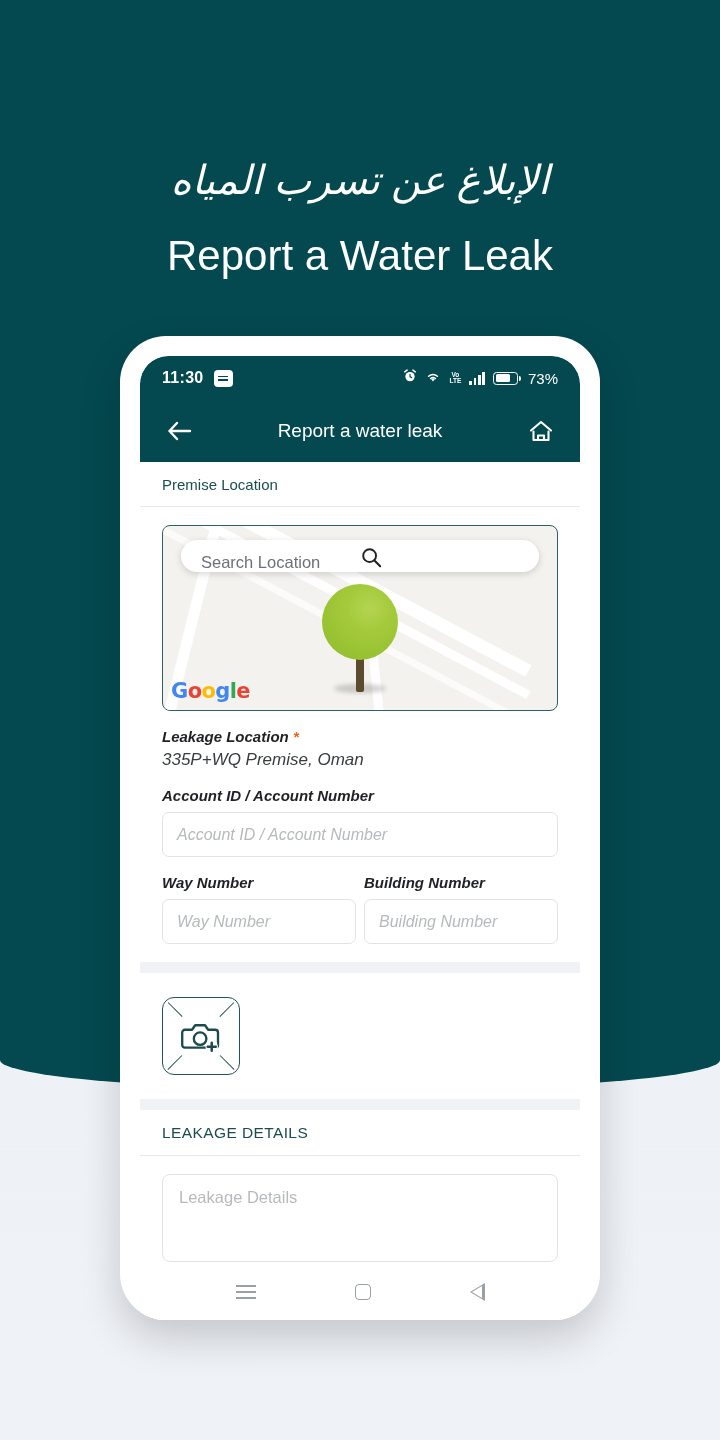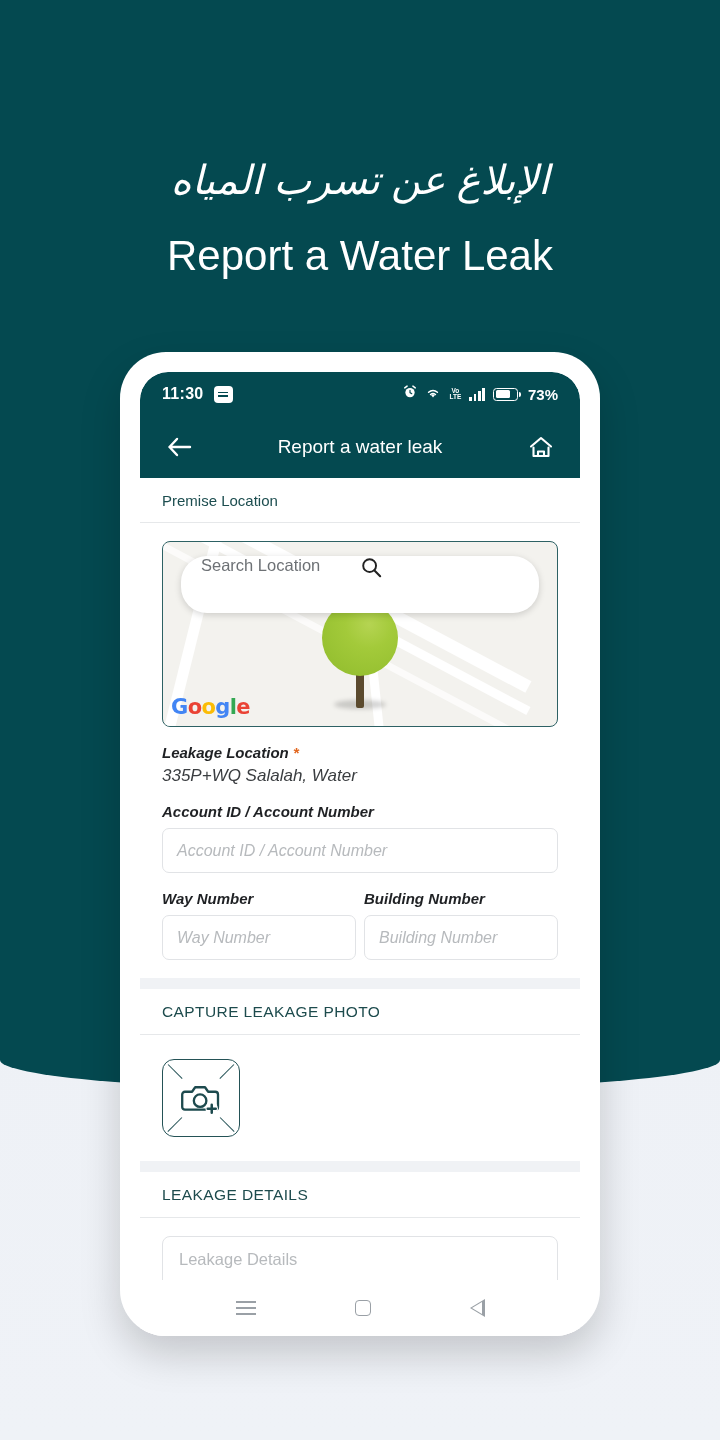--- a/index.html
+++ b/index.html
@@ -35,21 +35,21 @@
     direction: rtl; letter-spacing: 0px; font-style: italic;
   }
   #hero .en {
     font-size: 42px; line-height: 64px; font-weight: 400;
     margin-top: 14px;
   }
 
   
   #phone {
     position: absolute; z-index: 10;
-    left: 120px; top: 352px; width: 480px; height: 984px;
+    left: 120px; top: 336px; width: 480px; height: 984px;
     background: #ffffff;
     border-radius: 46px;
     box-shadow: 0 18px 40px rgba(0,0,0,0.18);
     overflow: hidden;
     padding: 20px 20px 0 20px;
   }
   #screen {
     position: relative; width: 440px; height: 964px;
     background: #ffffff;
     border-radius: 28px 28px 0 0;
@@ -65,21 +65,21 @@
   }
   .sb-left { display: flex; align-items: center; gap: 10px; }
   .sb-time { font-size: 16px; font-weight: 700; letter-spacing: .3px; }
   .sb-note {
     width: 19px; height: 17px; background: #ffffff; border-radius: 4px;
     display: flex; flex-direction: column; justify-content: center;
     align-items: center; gap: 2px;
   }
   .sb-note i { display: block; width: 10px; height: 1.5px; background: #044950; }
   .sb-right { display: flex; align-items: center; gap: 8px; }
-  .sb-batt-txt { font-size: 15px; font-weight: 700; margin-left: 2px; }
+  .sb-batt-txt { font-size: 15px; font-weight: 400; margin-left: 2px; }
 
   
   .bars { display: flex; align-items: flex-end; gap: 1.5px; height: 13px; }
   .bars i { width: 2.8px; background: #fff; display: block; }
   .bars i:nth-child(1) { height: 4px; }
   .bars i:nth-child(2) { height: 7px; }
   .bars i:nth-child(3) { height: 10px; }
   .bars i:nth-child(4) { height: 13px; }
   
   .volte { font-size: 6.5px; line-height: 6.5px; font-weight: 700; text-align: center; }
@@ -118,22 +118,22 @@
   #mapwrap {
     margin: 18px 22px 0 22px; height: 186px; position: relative;
     border: 1.4px solid #2d6164; border-radius: 8px; overflow: hidden;
     background: #f3f2ee;
   }
   #mapwrap .road {
     position: absolute; background: #ffffff; opacity: .95;
     transform-origin: center;
   }
   .map-search {
-    position: absolute; left: 18px; right: 18px; top: 14px; height: 57px;
-    background: #fff; border-radius: 26px; display: flex; align-items: flex-start;
+    position: absolute; left: 18px; right: 18px; top: 14px; height: 32px;
+    background: #fff; border-radius: 26px; display: flex; align-items: flex-end;
     padding: 0 20px; box-shadow: 0 2px 7px rgba(0,0,0,0.16);
   }
   .map-search span {
     flex: 1; color: #6d7175; font-size: 16.5px;
   }
   .gmark {
     position: absolute; left: 50%; top: 58px; transform: translateX(-50%);
     width: 76px; height: 100px;
   }
   .gmark .ball {
@@ -305,40 +305,39 @@
               </svg>
           </span>
         </div>
       </div>
 
       <div class="form">
         <div class="lbl">
           <span>Leakage Location</span>
           <span class="req">*</span>
         </div>
-        <div class="val">335P+WQ Salalah, Water</div>
+        <div class="val">335P+WQ Premise, Oman</div>
 
         <div class="lbl">Account ID /  Account Number</div>
         <div class="field">Account ID /  Account Number</div>
 
         <div class="row2">
           <div>
             <div class="lbl">Way Number</div>
             <div class="field">Way Number</div>
           </div>
           <div>
             <div class="lbl">Building Number</div>
             <div class="field">Building Number</div>
           </div>
         </div>
       </div>
 
       <div style="height:18px"></div>
       <div class="sec-band"></div>
-      <div class="sec-head caps">CAPTURE LEAKAGE PHOTO</div>
 
       <div class="camtile">
         <span class="cr c1"></span>
           <span class="cr c2"></span>
           <span class="cr c3"></span>
           <span class="cr c4"></span>
         <svg width="40" height="34" viewBox="0 0 44 38">
           <path d="M4 12h8l3.5-5h11L30 12h8a3 3 0 0 1 3 3v14a3 3 0 0 1-3 3H4a3 3 0 0 1-3-3V15a3 3 0 0 1 3-3z" stroke="#1d4a4e" stroke-width="2.6" fill="none" stroke-linejoin="round"></path>
           <circle cx="21" cy="22" r="7" stroke="#1d4a4e" stroke-width="2.6" fill="none"></circle>
           <circle cx="34" cy="31" r="7" fill="#fff"></circle>

